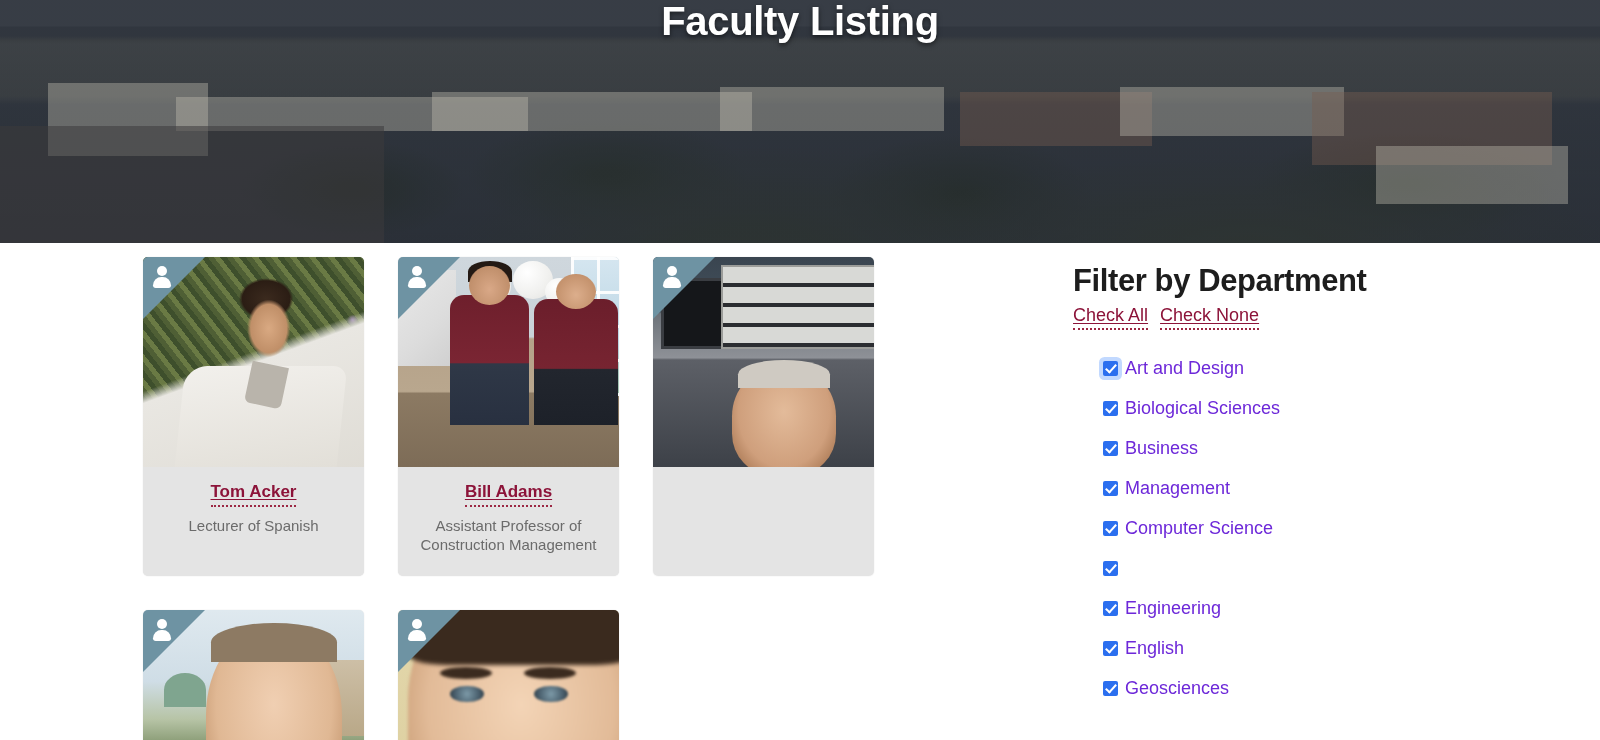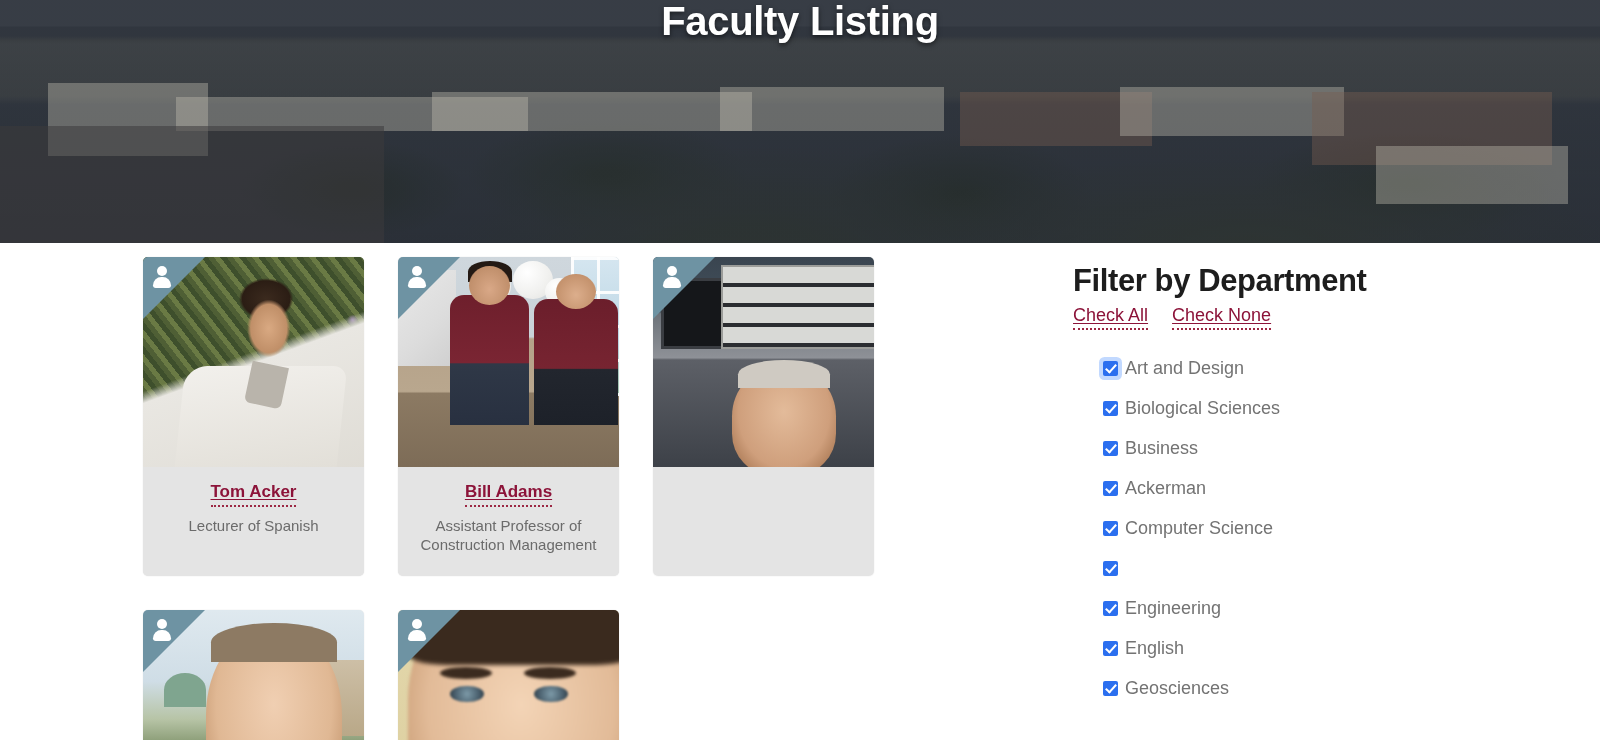--- a/index.html
+++ b/index.html
@@ -366,21 +366,21 @@
   .filter-heading {
     font-size: 31px;
     font-weight: bold;
     color: #1d1d1d;
     letter-spacing: -0.4px;
     line-height: 32px;
   }
   .filter-links {
     margin-top: 6px;
     display: flex;
-    gap: 24px;
+    gap: 12px;
   }
   .filter-link {
     color: #8c1339;
     font-size: 18px;
     line-height: 24px;
     text-decoration: underline;
     text-decoration-color: #8c1339;
     text-underline-offset: 2px;
     border-bottom: 2px dotted #9c2743;
     padding-bottom: 1px;
@@ -412,21 +412,21 @@
     width: 4px; height: 9px;
     border: solid #ffffff;
     border-width: 0 2px 2px 0;
     transform: rotate(42deg);
   }
   .dept-item.focused .dept-check {
     box-shadow: 0 0 0 4px rgba(120,170,255,0.45);
   }
   .dept-label {
     font-size: 18px;
-    color: #737373;
+    color: #6d28d9;
     line-height: 22px;
   }
 </style>
 </head>
 <body>
 
 <div class="hero">
   <div class="hero-photo">
     <div class="bld" style="left:3%;  top:34%; width:10%; height:30%;"></div>
     <div class="bld" style="left:11%; top:40%; width:22%; height:14%;"></div>
@@ -559,21 +559,21 @@
         <li class="dept-item">
           <span class="dept-check"></span>
           <span class="dept-label">Biological Sciences</span>
         </li>
         <li class="dept-item">
           <span class="dept-check"></span>
           <span class="dept-label">Business</span>
         </li>
         <li class="dept-item">
           <span class="dept-check"></span>
-          <span class="dept-label">Ackerman</span>
+          <span class="dept-label">Management</span>
         </li>
         <li class="dept-item">
           <span class="dept-check"></span>
           <span class="dept-label">Computer Science</span>
         </li>
         <li class="dept-item">
           <span class="dept-check"></span>
         </li>
         <li class="dept-item">
           <span class="dept-check"></span>

